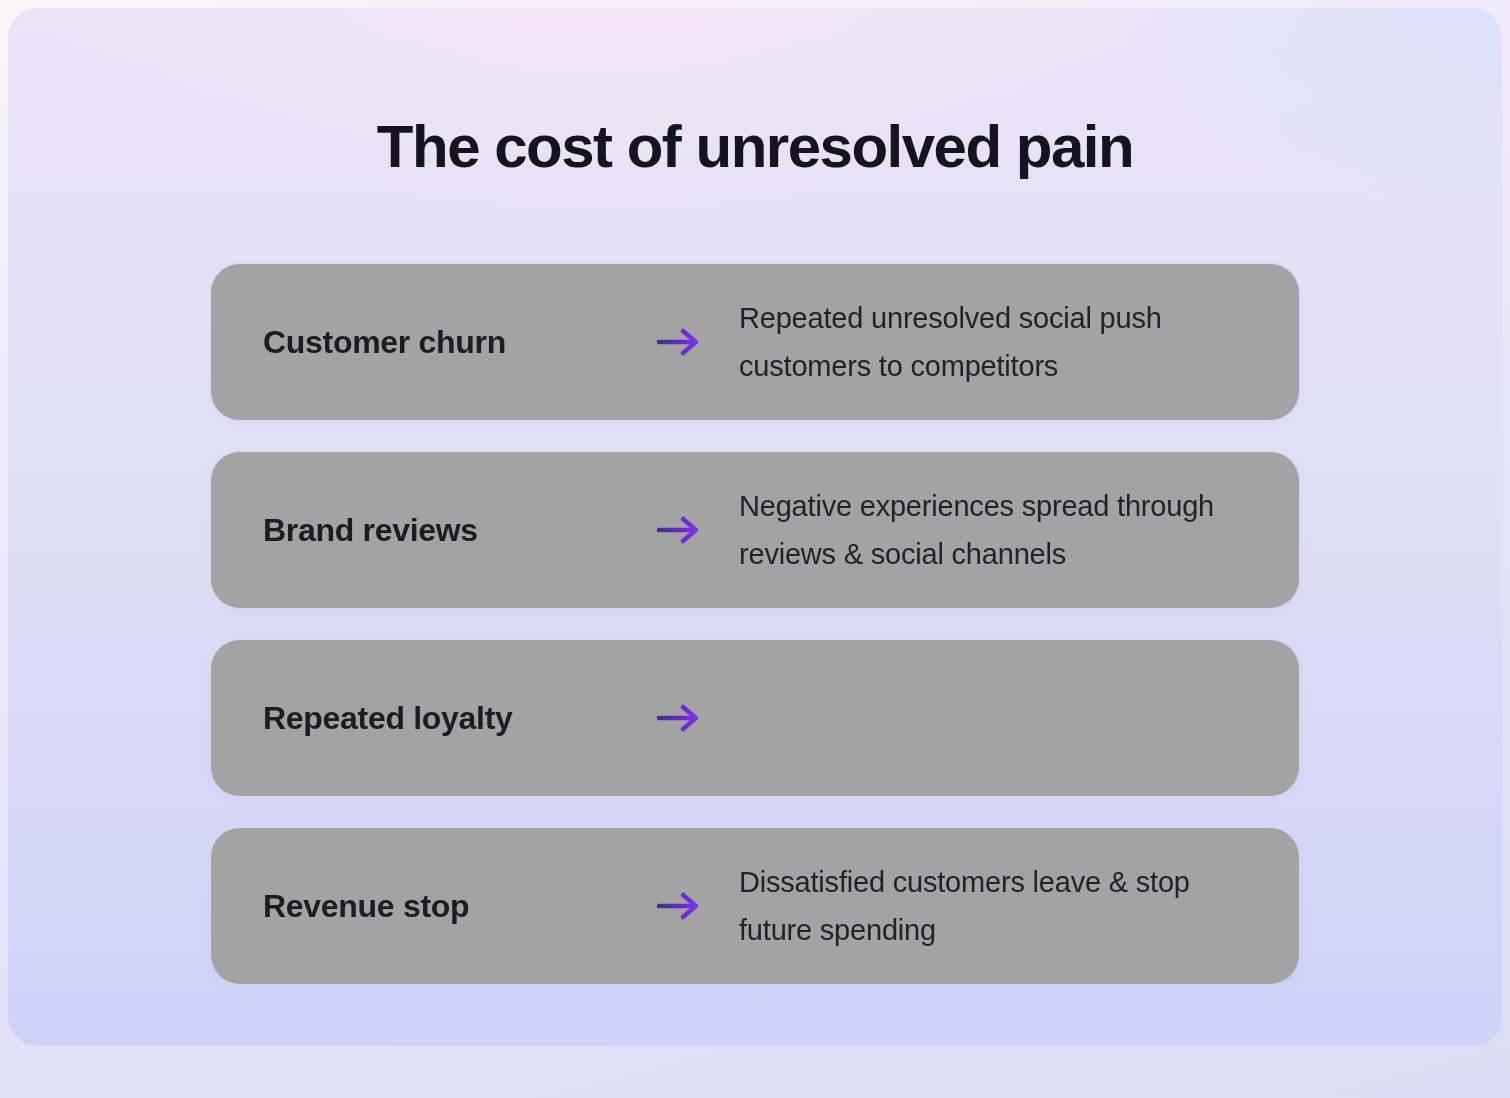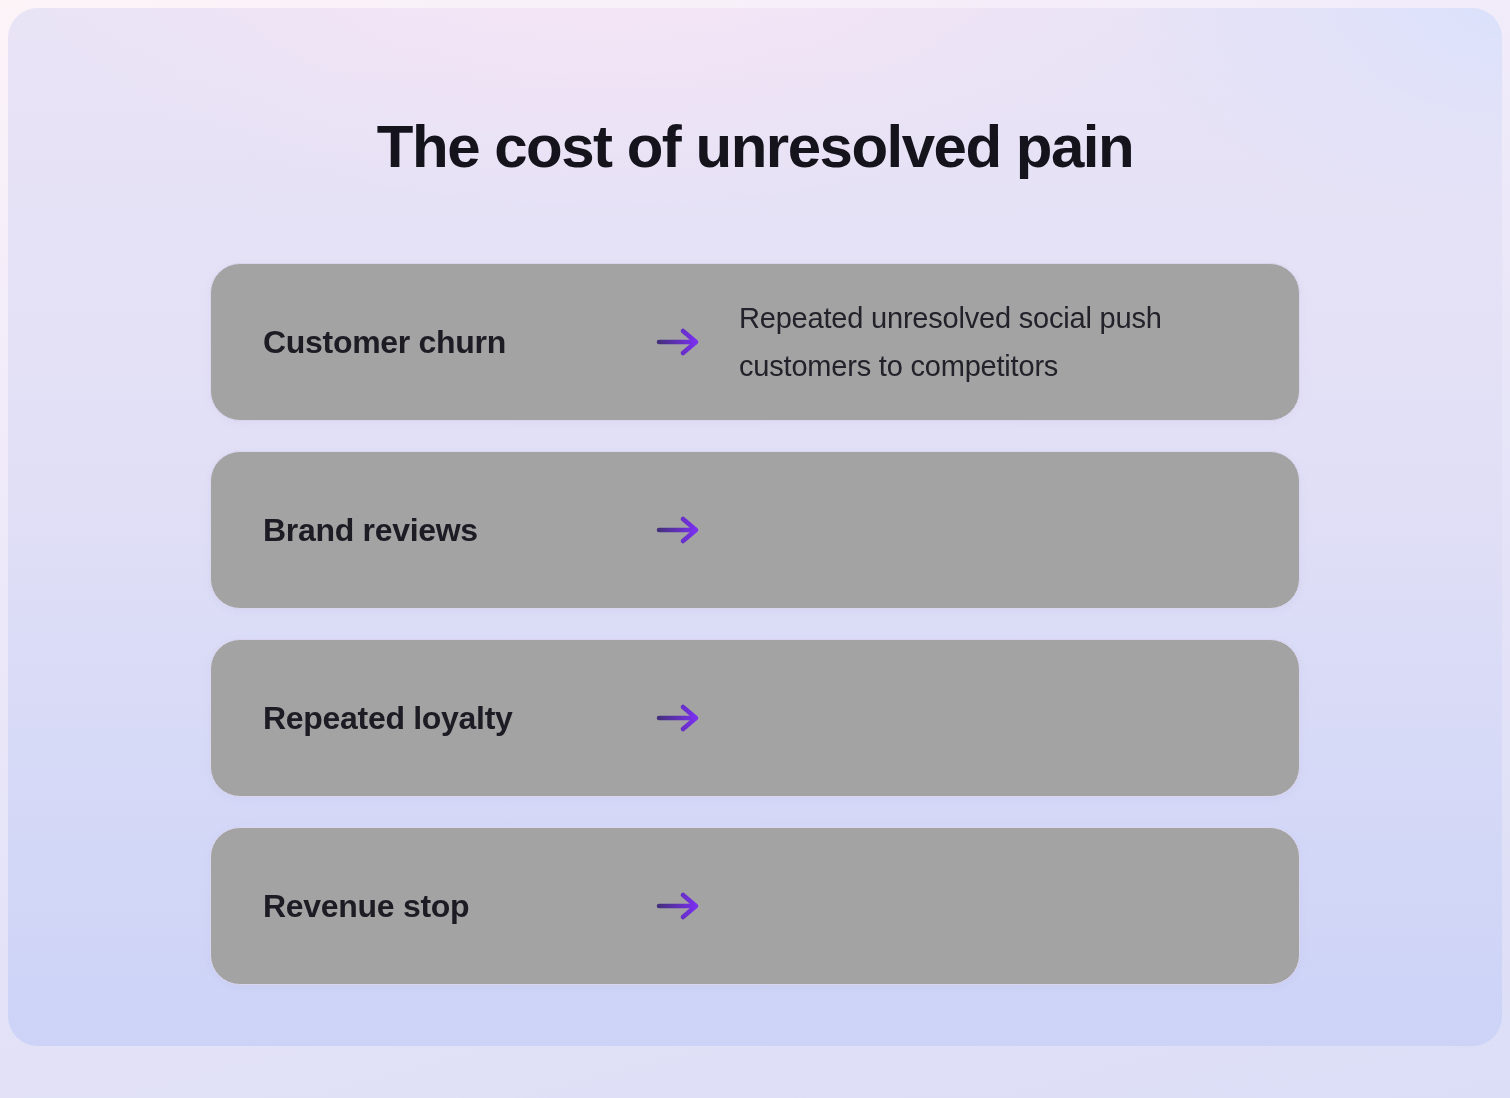--- a/index.html
+++ b/index.html
@@ -106,34 +106,36 @@
       <div class="card-desc">Repeated unresolved social push customers to competitors</div>
     </div>
 
     <div class="card">
       <div class="card-label">Brand reviews</div>
       <div class="arrow-wrap">
         <svg width="46" height="30" viewBox="0 0 46 30">
           <path d="M3 15 H39 M27 4 L40 15 L27 26" stroke="url(#arrow-grad)" stroke-width="4.6" fill="none" stroke-linecap="round" stroke-linejoin="round"></path>
         </svg>
       </div>
+      <div class="card-desc">Negative experiences spread through reviews &amp; social channels</div>
     </div>
 
     <div class="card">
       <div class="card-label">Repeated loyalty</div>
       <div class="arrow-wrap">
         <svg width="46" height="30" viewBox="0 0 46 30">
           <path d="M3 15 H39 M27 4 L40 15 L27 26" stroke="url(#arrow-grad)" stroke-width="4.6" fill="none" stroke-linecap="round" stroke-linejoin="round"></path>
         </svg>
       </div>
     </div>
 
     <div class="card">
       <div class="card-label">Revenue stop</div>
       <div class="arrow-wrap">
         <svg width="46" height="30" viewBox="0 0 46 30">
           <path d="M3 15 H39 M27 4 L40 15 L27 26" stroke="url(#arrow-grad)" stroke-width="4.6" fill="none" stroke-linecap="round" stroke-linejoin="round"></path>
         </svg>
       </div>
+      <div class="card-desc">Dissatisfied customers leave &amp; stop future spending</div>
     </div>
 
   </div>
 </div>
 
 </body></html>

